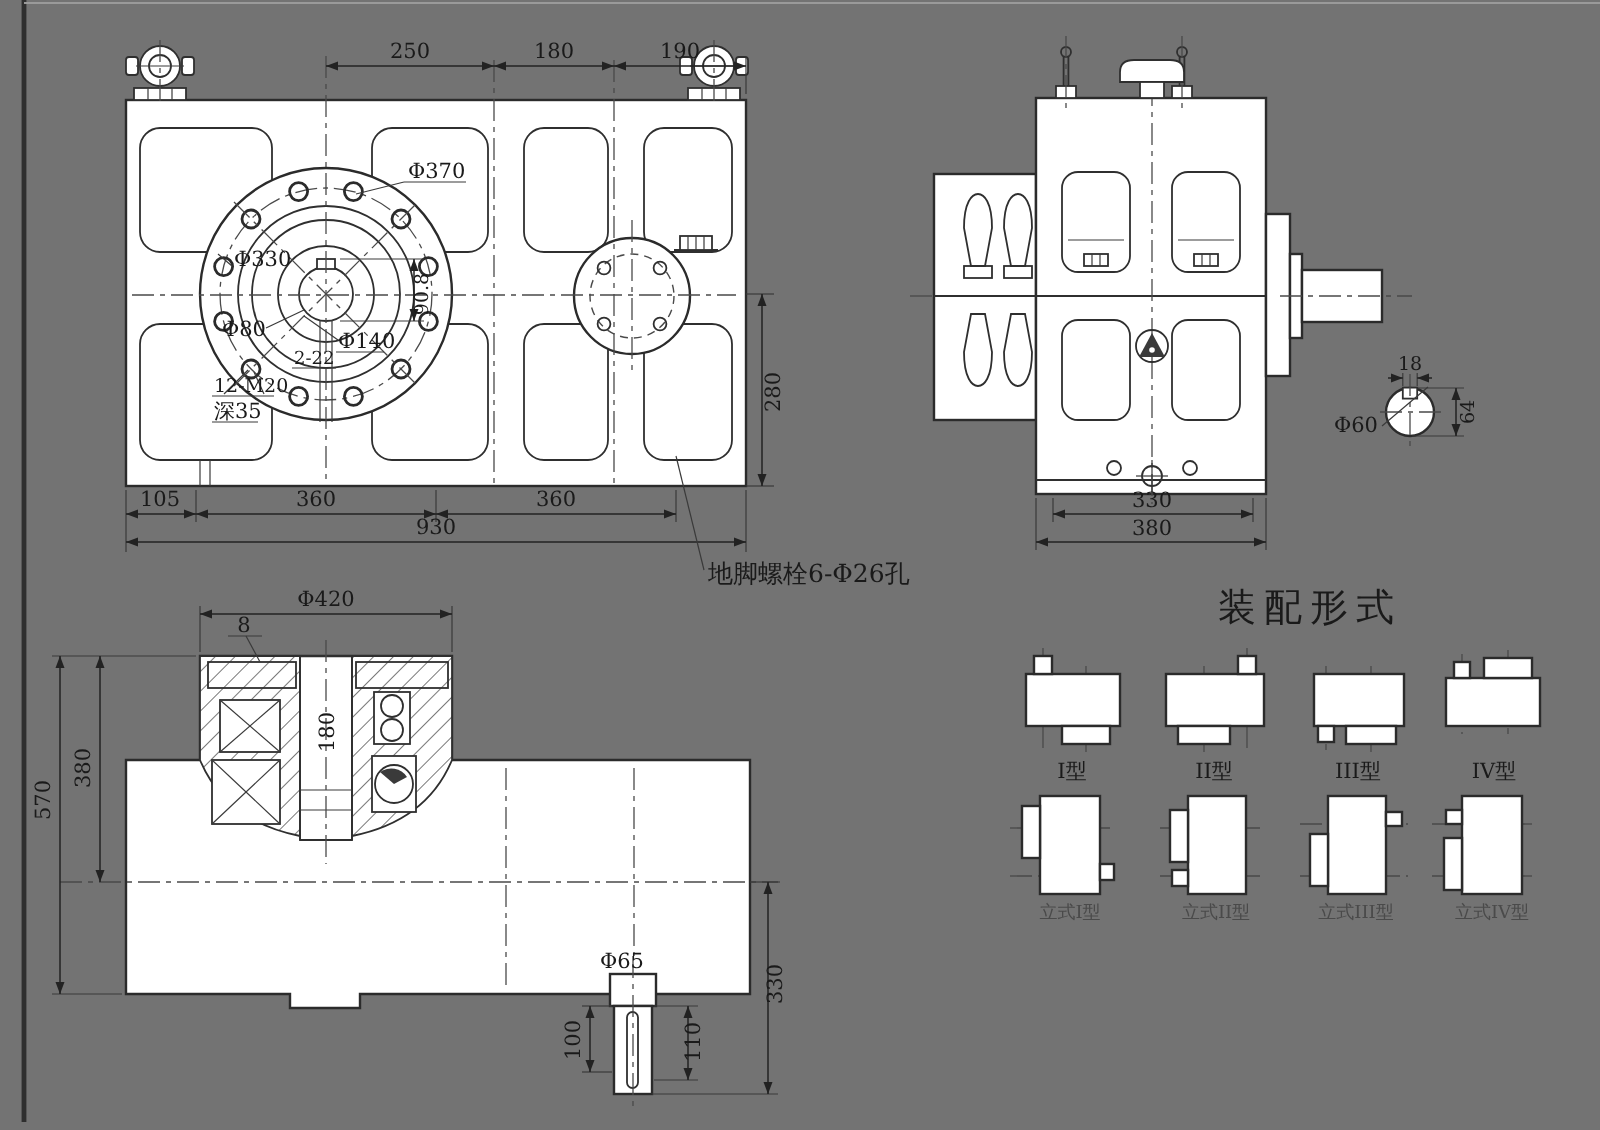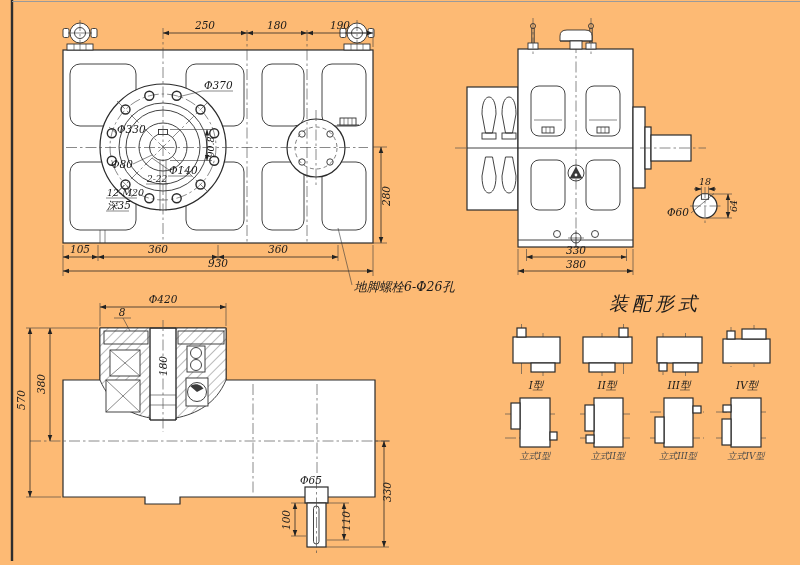--- a/index.html
+++ b/index.html
@@ -1,17 +1,17 @@
 <!DOCTYPE html>
 <html><head>
 <meta charset="utf-8">
 <style>
   html,body{margin:0;padding:0;background:#fff;}
-  .canvas{position:relative;width:800px;height:565px;background:#fdba74;overflow:hidden;
-          font-family:"DejaVu Sans", sans-serif;font-style:italic;}
+  .canvas{position:relative;width:800px;height:565px;background:#737373;overflow:hidden;
+          font-family:"DejaVu Sans", sans-serif;}
   svg{position:absolute;inset:0;}
   .olw{stroke:#2b2b2b;stroke-width:1.2;fill:#fff;}
   .ol2{stroke:#2f2f2f;stroke-width:0.9;fill:none;}
   .ol2w{stroke:#2f2f2f;stroke-width:0.9;fill:#fff;}
   .x{stroke:#3a3a3a;stroke-width:0.6;fill:none;}
   .dim{stroke:#222;stroke-width:0.75;fill:none;}
   .cl{stroke:#4a4a4a;stroke-width:0.65;fill:none;stroke-dasharray:11 3 2.5 3;}
   .dsh{stroke:#4a4a4a;stroke-width:0.7;fill:none;stroke-dasharray:4 3;}
   text{font-family:"DejaVu Serif","DejaVu Sans",serif;fill:#1a1a1a;font-size:10.5px;}
   .tm{text-anchor:middle;}

